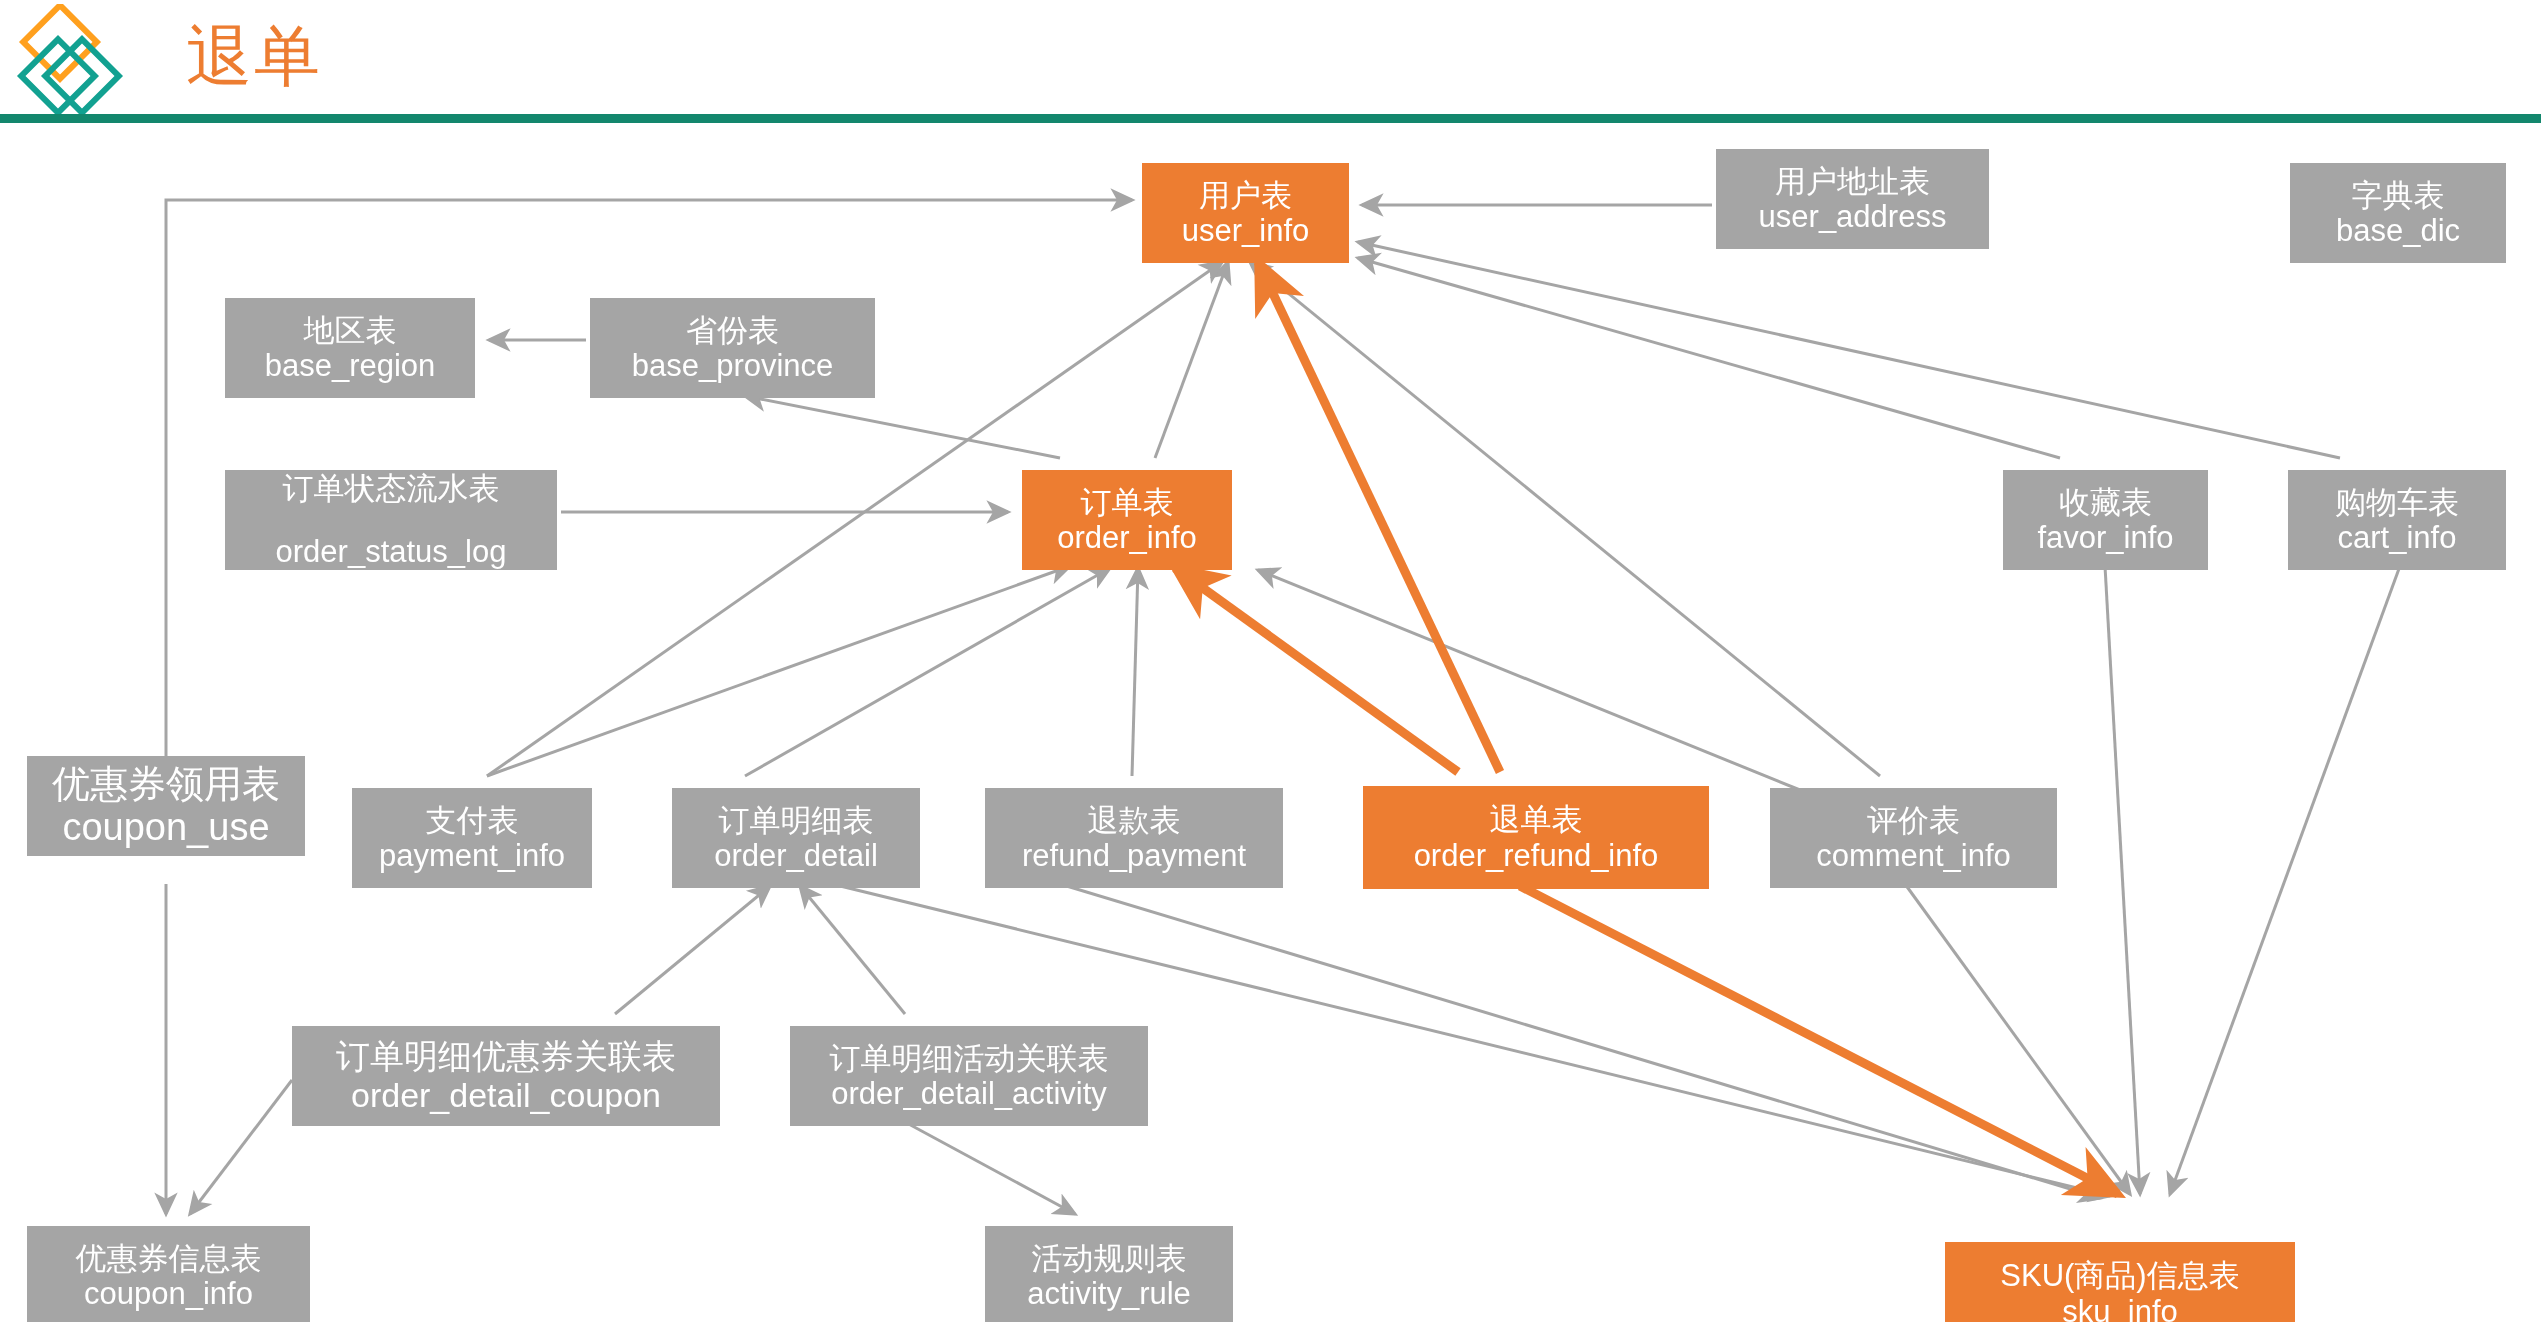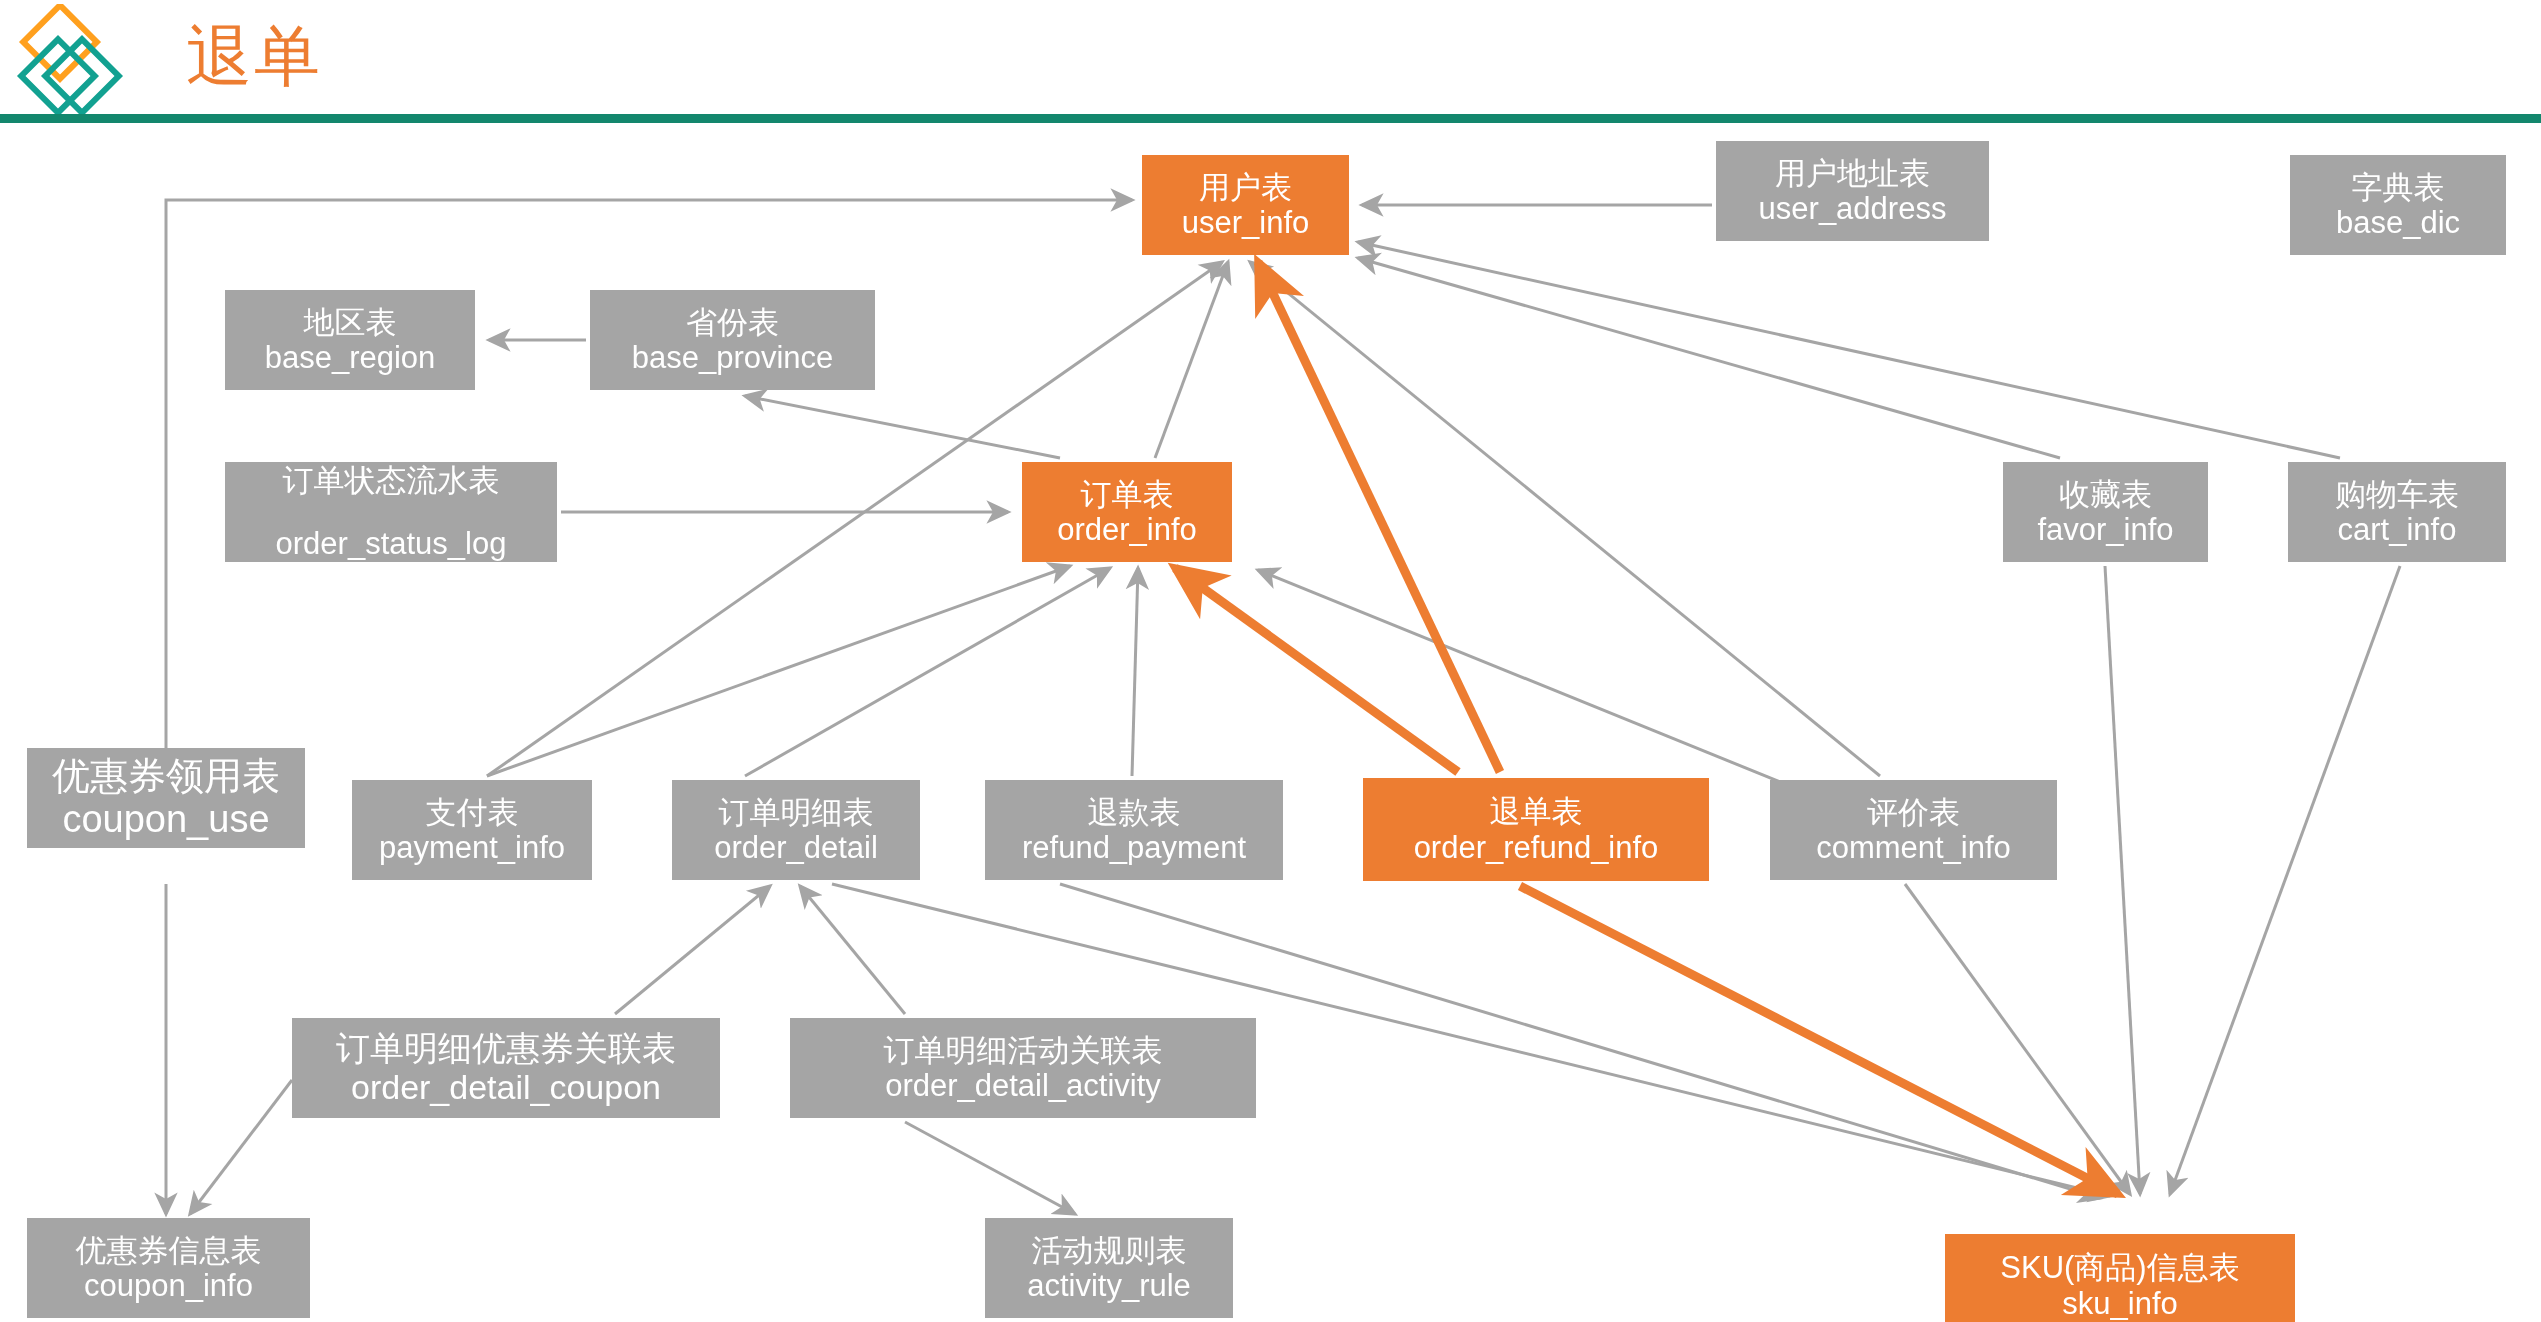--- a/index.html
+++ b/index.html
@@ -56,20 +56,21 @@
     position: absolute;
     box-sizing: border-box;
     display: flex;
     flex-direction: column;
     align-items: center;
     justify-content: center;
     color: #ffffff;
     text-align: center;
     line-height: 1.14;
     white-space: nowrap;
+    margin-top: 8px;
   }
   .node .cn { display: block; }
   .node .en { display: block; }
   .node.gray { background: #A5A5A5; }
   .node.orange { background: #ED7D31; }
 </style>
 </head>
 <body>
 
 <div id="header">
@@ -182,21 +183,21 @@
       <span class="en">order_refund_info</span>
     </div>
     <div class="node gray" style="left: 1770px; top: 780px; width: 287px; height: 100px; font-size: 31px;">
       <span class="cn">评价表</span>
       <span class="en">comment_info</span>
     </div>
     <div class="node gray" style="left: 292px; top: 1018px; width: 428px; height: 100px; font-size: 34px;">
       <span class="cn">订单明细优惠券关联表</span>
       <span class="en">order_detail_coupon</span>
     </div>
-    <div class="node gray" style="left: 790px; top: 1018px; width: 466px; height: 100px; font-size: 31px;">
+    <div class="node gray" style="left: 790px; top: 1018px; width: 358px; height: 100px; font-size: 31px;">
       <span class="cn">订单明细活动关联表</span>
       <span class="en">order_detail_activity</span>
     </div>
     <div class="node gray" style="left: 27px; top: 1218px; width: 283px; height: 100px; font-size: 31px;">
       <span class="cn">优惠券信息表</span>
       <span class="en">coupon_info</span>
     </div>
     <div class="node gray" style="left: 985px; top: 1218px; width: 248px; height: 100px; font-size: 31px;">
       <span class="cn">活动规则表</span>
       <span class="en">activity_rule</span>

